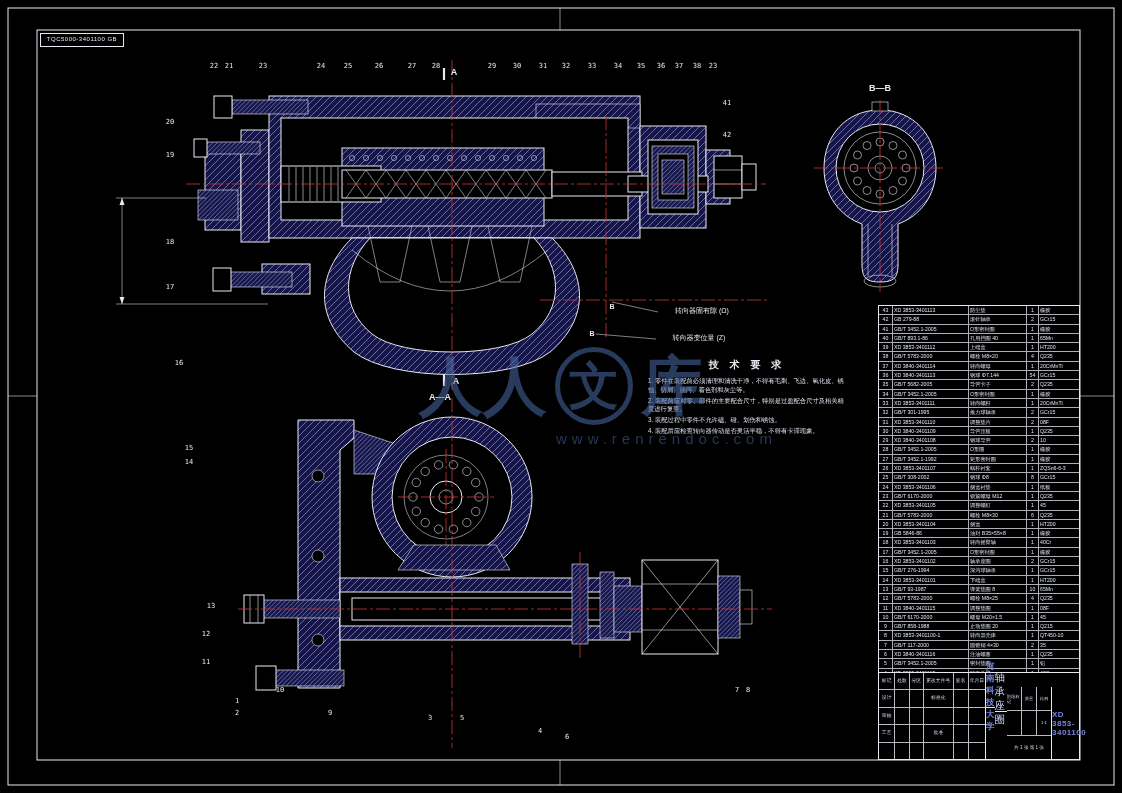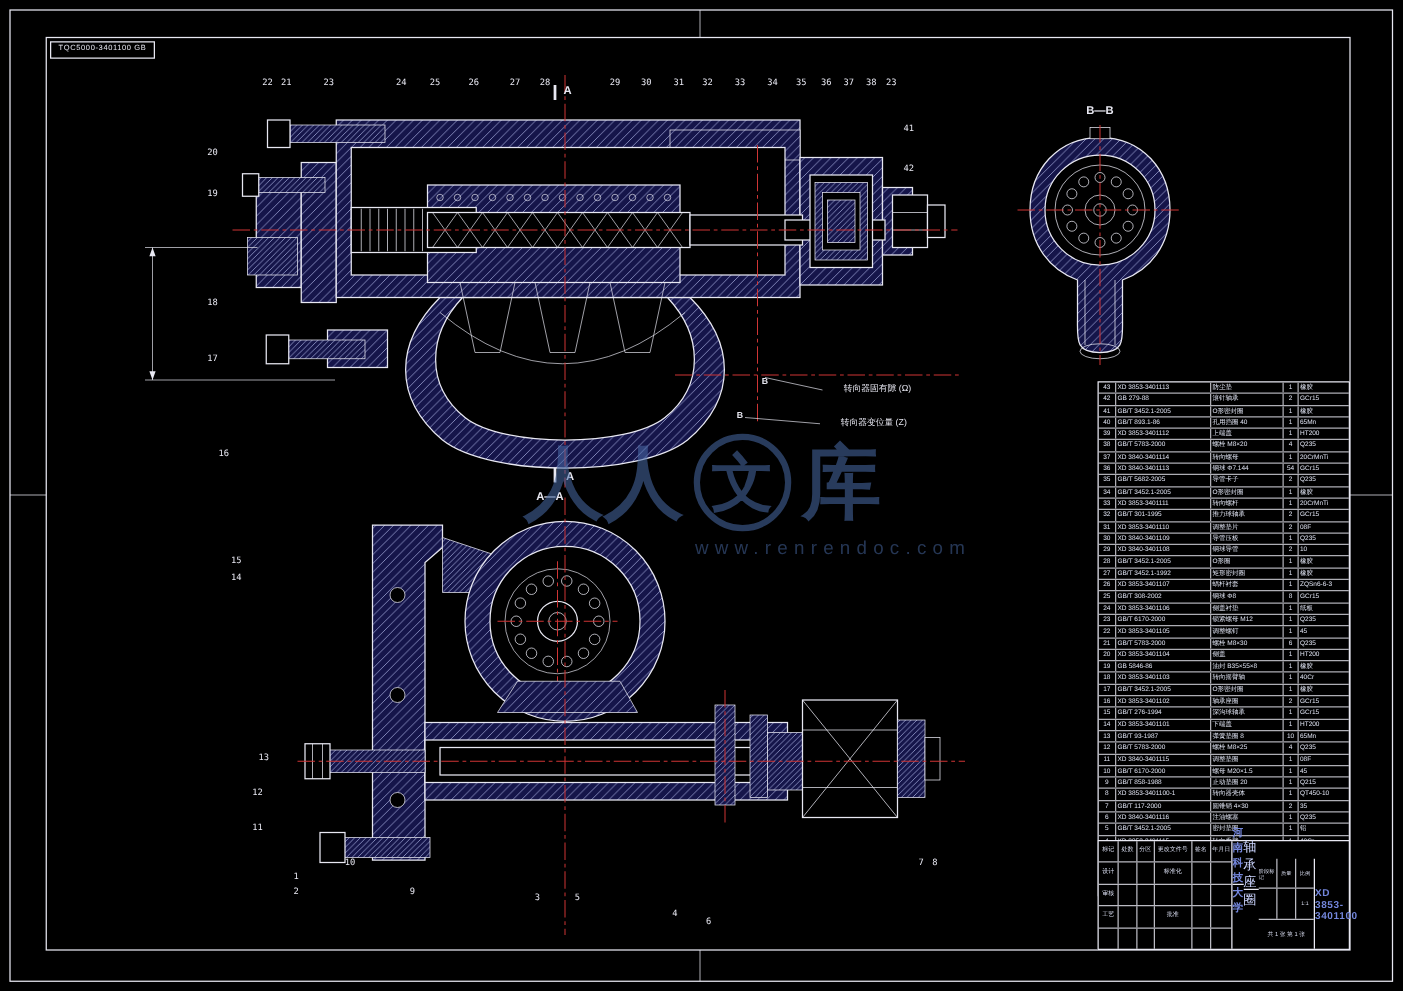--- a/index.html
+++ b/index.html
@@ -326,20 +326,29 @@
       <div class="seclabel big" style="left: 456px; top: 381px;">A</div>
       <div class="seclabel big" style="left: 440px; top: 397px;">A—A</div>
       <div class="seclabel small" style="left: 612px; top: 306px;">B</div>
       <div class="seclabel small" style="left: 592px; top: 333px;">B</div>
     </div>
   <div id="annotations">
       <div class="annot" style="left: 702px; top: 311px;">转向器固有隙 (Ω)</div>
       <div class="annot" style="left: 699px; top: 338px;">转向器变位量 (Z)</div>
     </div>
 
+  <div class="tech">
+    <div class="tech-title">技 术 要 求</div>
+    <div id="tech-items">
+        <div class="tech-item">1. 零件在装配前必须清理和清洗干净，不得有毛刺、飞边、氧化皮、锈蚀、切屑、油污、着色剂和灰尘等。</div>
+        <div class="tech-item">2. 装配前应对零、部件的主要配合尺寸，特别是过盈配合尺寸及相关精度进行复查。</div>
+        <div class="tech-item">3. 装配过程中零件不允许磕、碰、划伤和锈蚀。</div>
+        <div class="tech-item">4. 装配后应检查转向器传动是否灵活平稳，不得有卡滞现象。</div>
+      </div>
+  </div>
 
   <div class="pt" id="parts-table">
       <div class="pt-row">
         <div class="pt-cell c0">43</div>
         <div class="pt-cell c1">XD 3853-3401113</div>
         <div class="pt-cell c2">防尘垫</div>
         <div class="pt-cell c3">1</div>
         <div class="pt-cell c4">橡胶</div>
       </div>
       <div class="pt-row">

